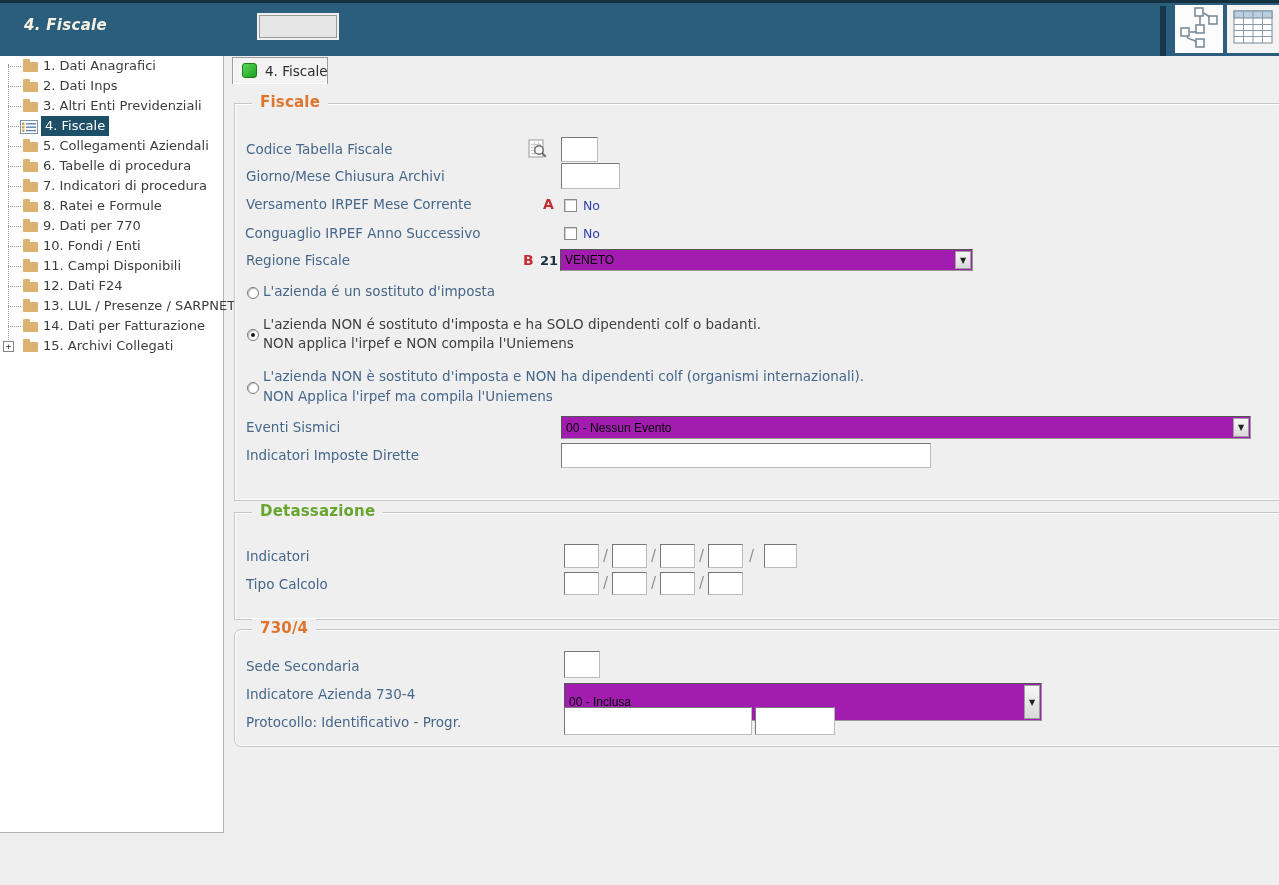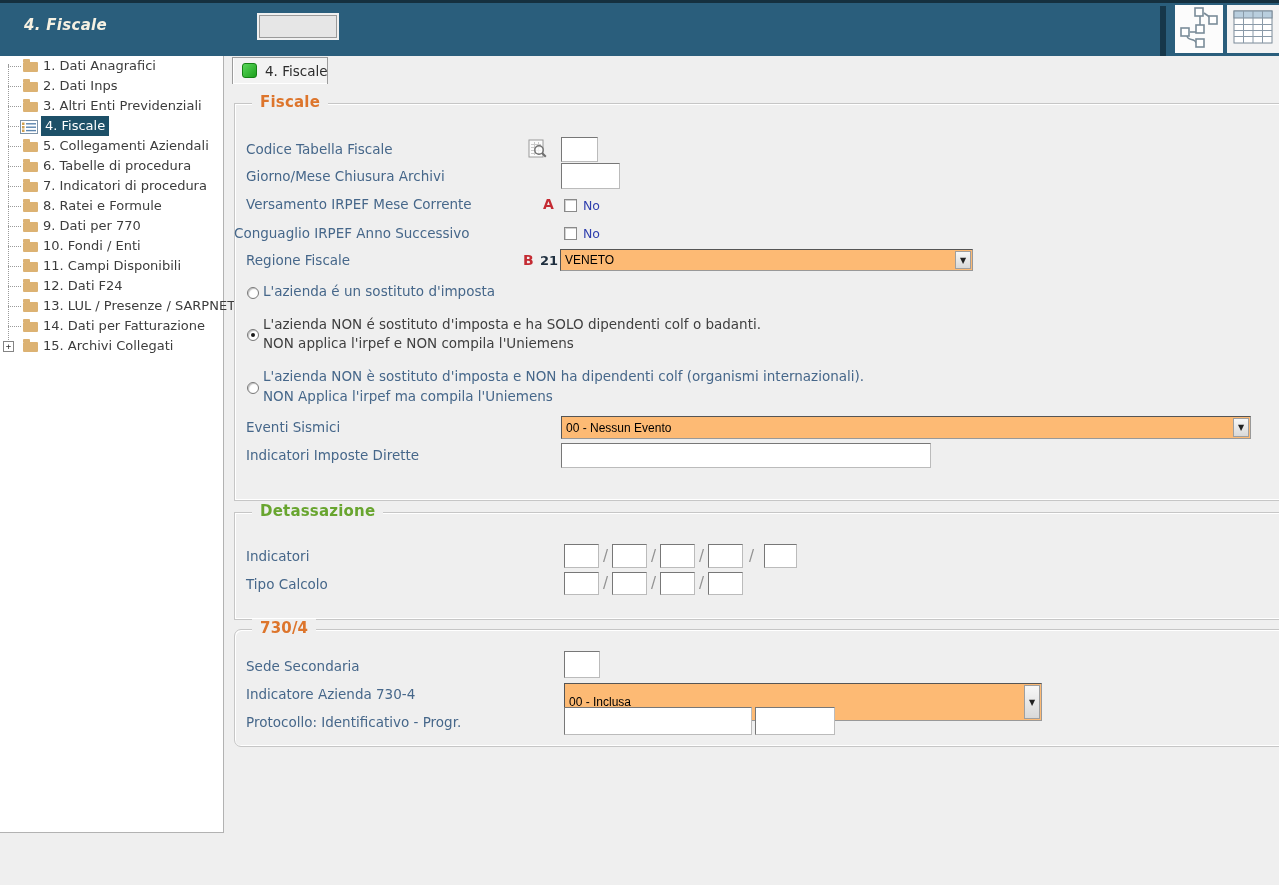--- a/index.html
+++ b/index.html
@@ -46,21 +46,21 @@
   .noLbl{position:absolute;color:#2f3fae;font-size:12.5px;white-space:nowrap;}
   .radioLbl{position:absolute;color:#46678a;font-size:13.5px;white-space:nowrap;}
   .radioLbl.dark{color:#3f3f3f;}
   .slash{position:absolute;color:#909090;font-size:15px;}
 
   .tinput{position:absolute;background:#ffffff;border:1px solid;border-color:#777777 #bbbbbb #bbbbbb #777777;box-sizing:border-box;font-size:12px;font-family:"Liberation Sans",sans-serif;padding:0 3px;}
   .cbox{position:absolute;width:13px;height:13px;background:#fff;border:1px solid #8a8a8a;box-sizing:border-box;box-shadow:inset 1px 1px 0 rgba(0,0,0,.18);cursor:pointer;}
   .radio{position:absolute;width:12px;height:12px;border-radius:50%;background:#fff;border:1px solid #787878;box-sizing:border-box;box-shadow:inset 1px 1px 1px rgba(0,0,0,.25);cursor:pointer;}
   .radio.checked::after{content:'';position:absolute;left:3px;top:3px;width:4px;height:4px;border-radius:50%;background:#1a1a1a;}
 
-  .select{position:absolute;background:#fdba74;border:1px solid;border-color:#555 #999 #999 #555;box-sizing:border-box;cursor:pointer;}
+  .select{position:absolute;background:#a21caf;border:1px solid;border-color:#555 #999 #999 #555;box-sizing:border-box;cursor:pointer;}
   .select .val{position:absolute;left:4px;top:50%;transform:translateY(-50%);font-size:12px;color:#000;font-family:"Liberation Sans",sans-serif;white-space:nowrap;}
   .select .arrow{position:absolute;right:1px;top:1px;bottom:1px;width:16px;background:linear-gradient(#f7f7f7,#d9d9d9);border:1px solid #9f9f9f;box-sizing:border-box;display:flex;align-items:center;justify-content:center;font-size:8px;color:#222;}
 </style>
 </head>
 <body>
 
 <div id="root">
 
   <div id="header">
     <span class="title">4. Fiscale</span>
@@ -221,21 +221,21 @@
   <input class="tinput" style="left: 561px; top: 137px; width: 37px; height: 25px;" value="">
 
   <span class="flabel" style="left:246px;top:168px">Giorno/Mese Chiusura Archivi</span>
   <input class="tinput" style="left: 561px; top: 163px; width: 59px; height: 26px;" value="">
 
   <span class="flabel" style="left:246px;top:196px">Versamento IRPEF Mese Corrente</span>
   <span class="marker" style="left:543px;top:196px">A</span>
   <span class="cbox" style="left:564px;top:199px"></span>
   <span class="noLbl" style="left:583px;top:198px">No</span>
 
-  <span class="flabel" style="left:234px;top:225px">Conguaglio IRPEF Anno Successivo</span>
+  <span class="flabel" style="left:245px;top:225px">Conguaglio IRPEF Anno Successivo</span>
   <span class="cbox" style="left:564px;top:227px"></span>
   <span class="noLbl" style="left:583px;top:226px">No</span>
 
   <span class="flabel" style="left:246px;top:252px">Regione Fiscale</span>
   <span class="marker" style="left:523px;top:252px">B</span>
   <span class="codeval" style="left:540px;top:253px">21</span>
   <div class="select" style="left:560px;top:249px;width:413px;height:22px">
     <span class="val">VENETO</span>
     <span class="arrow">▼</span>
   </div>

